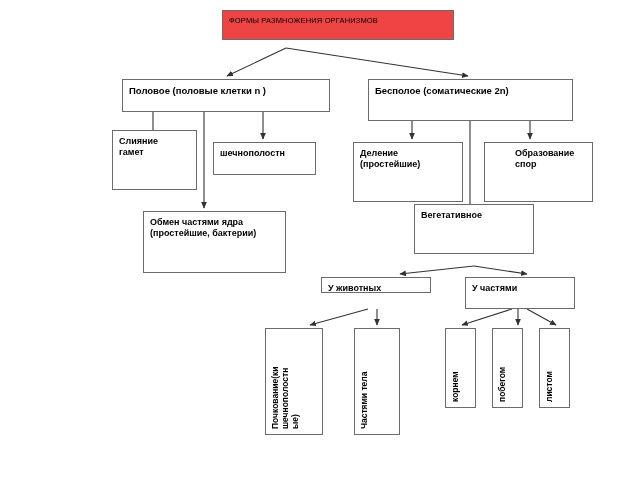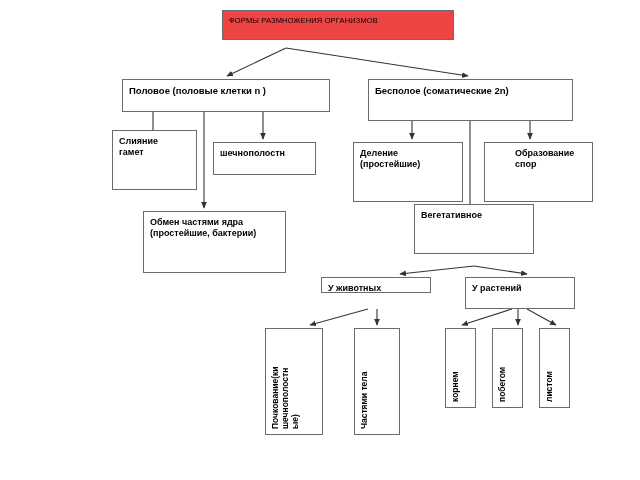--- a/index.html
+++ b/index.html
@@ -124,21 +124,21 @@
         <span class="txt" style="color: rgb(0, 0, 0); margin-left: 24px;">Образование
 спор</span>
       </div>
       <div class="node h lvl3" style="left: 414px; top: 204px; width: 120px; height: 50px; border-color: rgb(107, 107, 107); background: rgb(255, 255, 255);">
         <span class="txt" style="color: rgb(0, 0, 0);">Вегетативное</span>
       </div>
       <div class="node h lvl4" style="left: 313px; top: 277px; width: 110px; height: 16px; border-color: rgb(107, 107, 107); background: rgb(255, 255, 255); margin-left: 8px;">
         <span class="txt" style="color: rgb(0, 0, 0);">У животных</span>
       </div>
       <div class="node h lvl4" style="left: 465px; top: 277px; width: 110px; height: 32px; border-color: rgb(107, 107, 107); background: rgb(255, 255, 255);">
-        <span class="txt" style="color: rgb(0, 0, 0);">У растений</span>
+        <span class="txt" style="color: rgb(0, 0, 0);">У частями</span>
       </div>
       <div class="node v vert" style="left: 265px; top: 328px; width: 58px; height: 107px; border-color: rgb(107, 107, 107); background: rgb(255, 255, 255);">
         <span class="txt" style="color: rgb(0, 0, 0); width: 97px; transform: rotate(-90deg) translate(-102px, 0px); padding-left: 2px; padding-top: 4px;">Почкование(ки
 шечнополостн
 ые)</span>
       </div>
       <div class="node v vert" style="left: 354px; top: 328px; width: 46px; height: 107px; border-color: rgb(107, 107, 107); background: rgb(255, 255, 255);">
         <span class="txt" style="color: rgb(0, 0, 0); width: 97px; transform: rotate(-90deg) translate(-102px, 0px); padding-left: 2px; padding-top: 4px;">Частями тела</span>
       </div>
       <div class="node v vert" style="left: 445px; top: 328px; width: 31px; height: 80px; border-color: rgb(107, 107, 107); background: rgb(255, 255, 255);">

